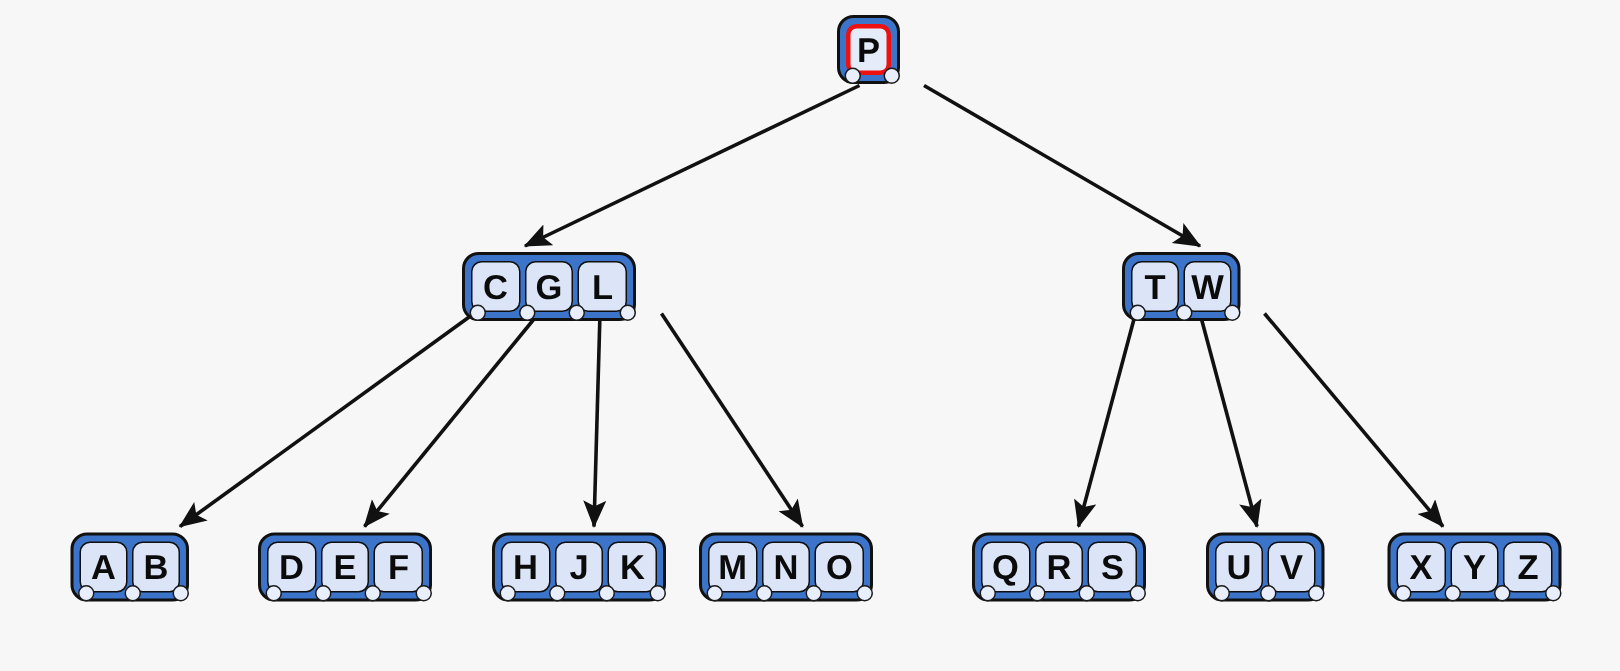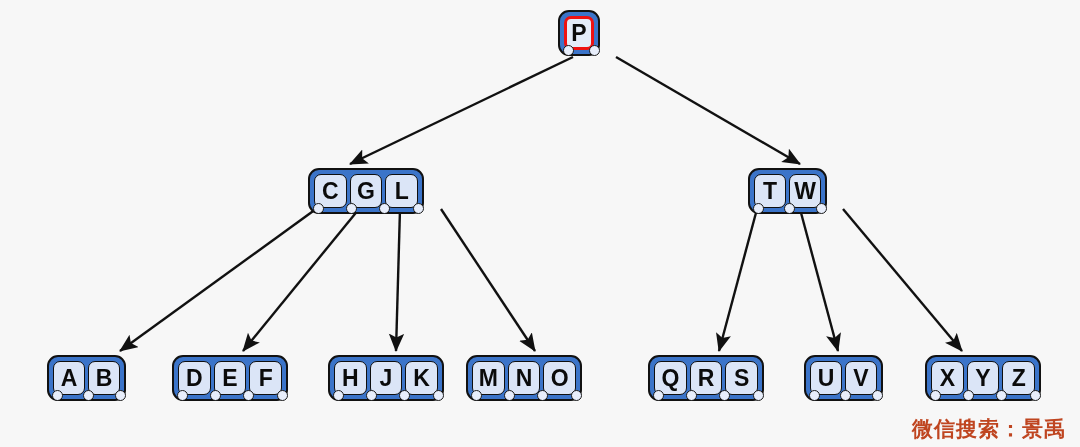--- a/index.html
+++ b/index.html
@@ -188,15 +188,14 @@
         <div class="key-cell">X</div>
         <div class="key-cell">Y</div>
         <div class="key-cell">Z</div>
         <div class="ptr-dot" style="left: 2.5px; top: 33px;"></div>
         <div class="ptr-dot" style="left: 35.8333px; top: 33px;"></div>
         <div class="ptr-dot" style="left: 69.1667px; top: 33px;"></div>
         <div class="ptr-dot" style="left: 102.5px; top: 33px;"></div>
       </div>
     </div>
 
-  <div class="watermark">微信搜索：景禹</div>
 
 </div>
 
 </body></html>

